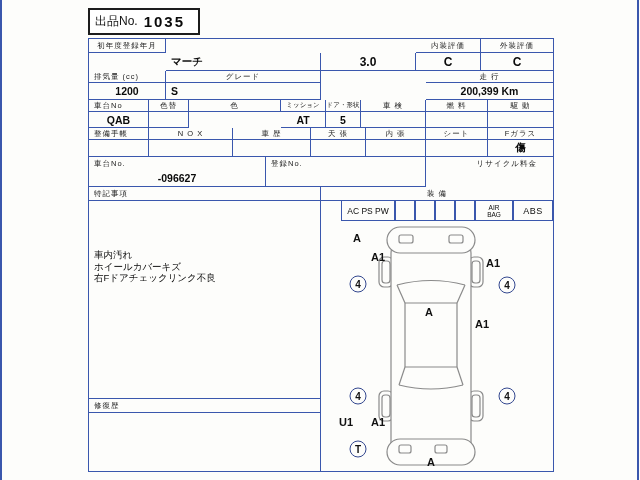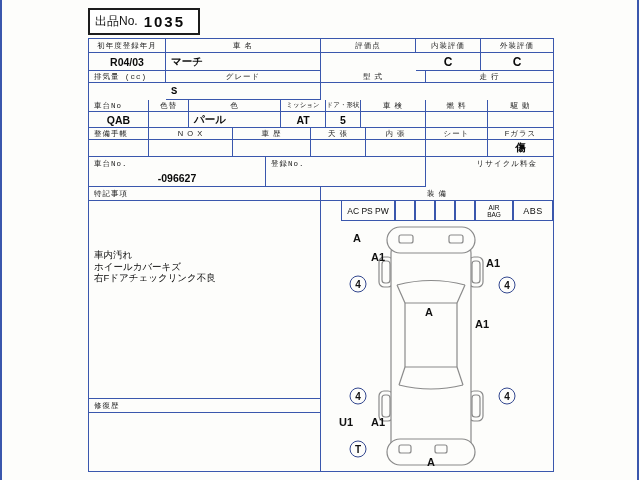--- a/index.html
+++ b/index.html
@@ -33,21 +33,21 @@
   }
   .cell {
     position:absolute;
     border-right:1px solid #3a57ad;
     border-bottom:1px solid #3a57ad;
     display:flex; align-items:center; justify-content:center;
     overflow:hidden; white-space:nowrap;
   }
   .cell.nr { border-right:none; }
   .cell.nb { border-bottom:none; }
-  .cell.left { justify-content:flex-start; padding-left:5px;font-family:Liberation Mono, monospace; }
+  .cell.left { justify-content:flex-start; padding-left:5px; }
   .cell.right { justify-content:flex-end; }
   .lab { font-size:7.5px; color:#1a1a1a; letter-spacing:1px; }
   .lab.tiny { font-size:6.5px; letter-spacing:0; }
   .val { font-weight:bold; font-size:10.5px; }
   .val.big { font-size:12px; }
 
   
   .box {
     position:absolute; border:1px solid #3a57ad;
     display:flex; align-items:center; justify-content:center;
@@ -84,49 +84,47 @@
   <div class="edge right"></div>
 
   <div class="auction-box">
     <span class="lbl">出品No.</span>
     <span class="num">1035</span>
   </div>
 
   <div class="frame">
 
     <div class="cell lab" style="left:0;top:0;width:77px;height:14px">初年度登録年月</div>
-    <div class="cell lab" style="left:77px;top:0;width:155px;height:14px">車  名</div>
-    <div class="cell lab" style="left:232px;top:0;width:95px;height:14px">評価点</div>
     <div class="cell lab" style="left:327px;top:0;width:65px;height:14px">内装評価</div>
     <div class="cell lab nr" style="left:392px;top:0;width:72px;height:14px">外装評価</div>
 
-    <div class="cell val" style="left:0;top:14px;width:77px;height:18px">R04/03</div>
     <div class="cell val left" style="left:77px;top:14px;width:155px;height:18px">マーチ</div>
+    <div class="cell val big" style="left:232px;top:14px;width:95px;height:18px">3.0</div>
     <div class="cell val big" style="left:327px;top:14px;width:65px;height:18px">C</div>
     <div class="cell val big nr" style="left:392px;top:14px;width:72px;height:18px">C</div>
 
     <div class="cell lab left" style="left:0;top:32px;width:77px;height:12px">排気量 (cc)</div>
     <div class="cell lab" style="left:77px;top:32px;width:155px;height:12px">グレード</div>
-    <div class="cell lab" style="left:232px;top:32px;width:105px;height:12px">型  式</div>
     <div class="cell lab nr" style="left:337px;top:32px;width:127px;height:12px">走  行</div>
 
+    <div class="cell val" style="left:0;top:44px;width:77px;height:17px">1200</div>
     <div class="cell val left" style="left:77px;top:44px;width:155px;height:17px">S</div>
+    <div class="cell val nr" style="left:337px;top:44px;width:127px;height:17px">200,399 Km</div>
 
     <div class="cell lab left" style="left:0;top:61px;width:60px;height:12px">車台No</div>
     <div class="cell lab" style="left:60px;top:61px;width:40px;height:12px">色替</div>
     <div class="cell lab" style="left:100px;top:61px;width:92px;height:12px">色</div>
     <div class="cell lab tiny" style="left:192px;top:61px;width:45px;height:12px">ミッション</div>
     <div class="cell lab tiny" style="left:237px;top:61px;width:35px;height:12px">ドア・形状</div>
     <div class="cell lab" style="left:272px;top:61px;width:65px;height:12px">車  検</div>
     <div class="cell lab" style="left:337px;top:61px;width:62px;height:12px">燃  料</div>
     <div class="cell lab nr" style="left:399px;top:61px;width:65px;height:12px">駆  動</div>
 
     <div class="cell val" style="left:0;top:73px;width:60px;height:16px">QAB</div>
     <div class="cell" style="left:60px;top:73px;width:40px;height:16px"></div>
-    <div class="cell val left" style="left:100px;top:73px;width:92px;height:16px">パール</div>
     <div class="cell val" style="left:192px;top:73px;width:45px;height:16px">AT</div>
     <div class="cell val" style="left:237px;top:73px;width:35px;height:16px">5</div>
     <div class="cell" style="left:272px;top:73px;width:65px;height:16px"></div>
     <div class="cell" style="left:337px;top:73px;width:62px;height:16px"></div>
     <div class="cell nr" style="left:399px;top:73px;width:65px;height:16px"></div>
 
     <div class="cell lab left" style="left:0;top:89px;width:60px;height:12px">整備手帳</div>
     <div class="cell lab" style="left:60px;top:89px;width:84px;height:12px">N O X</div>
     <div class="cell lab" style="left:144px;top:89px;width:78px;height:12px">車  歴</div>
     <div class="cell lab" style="left:222px;top:89px;width:55px;height:12px">天  張</div>

